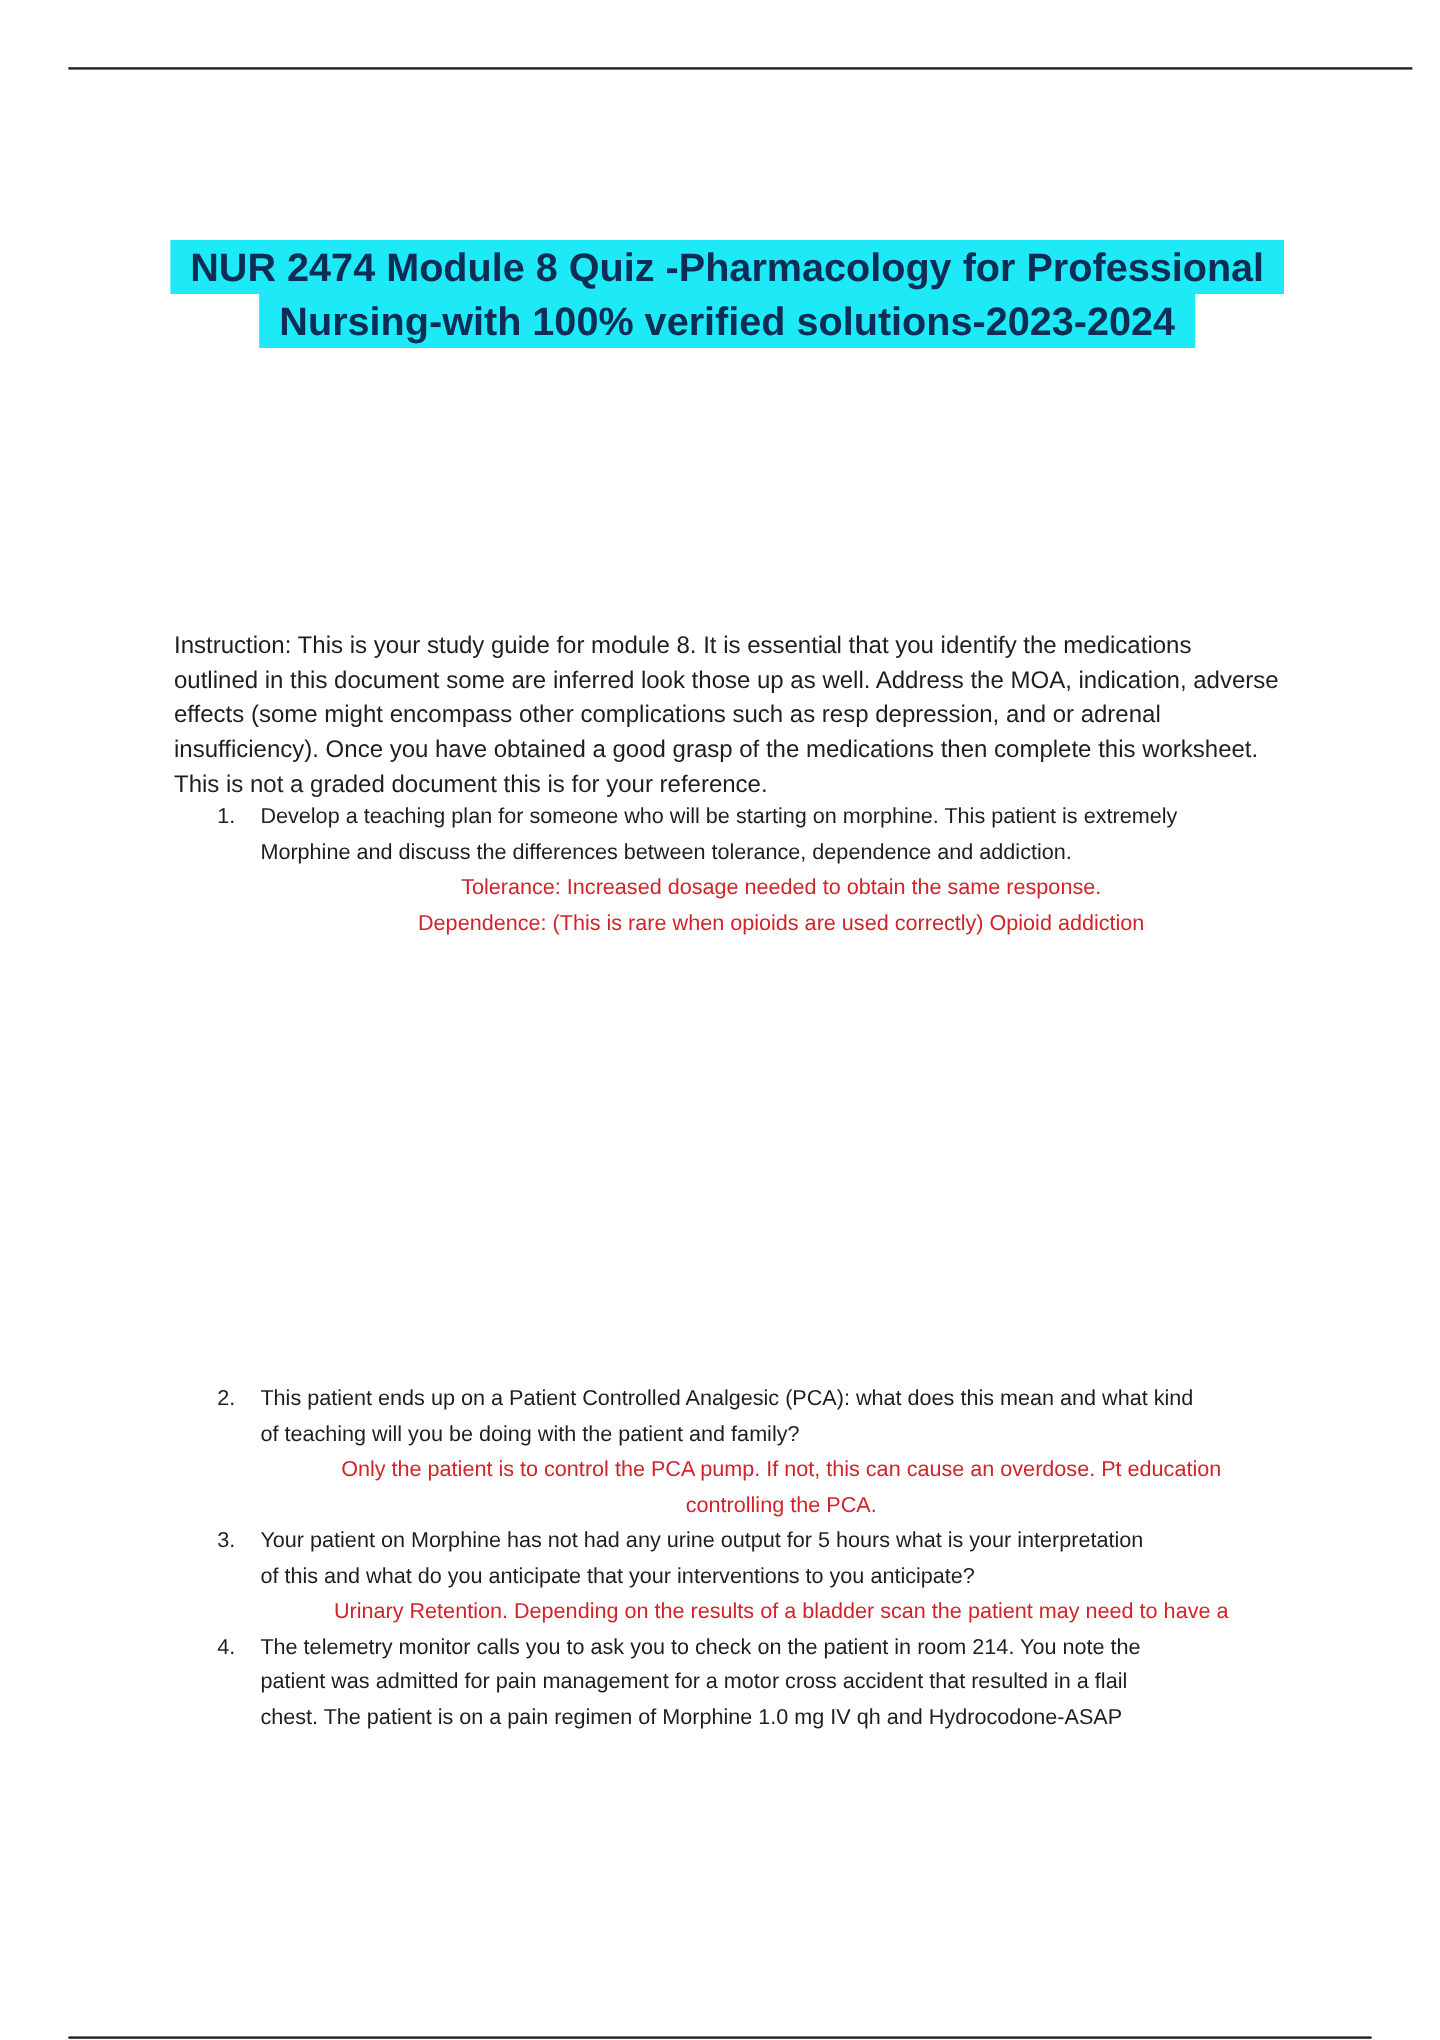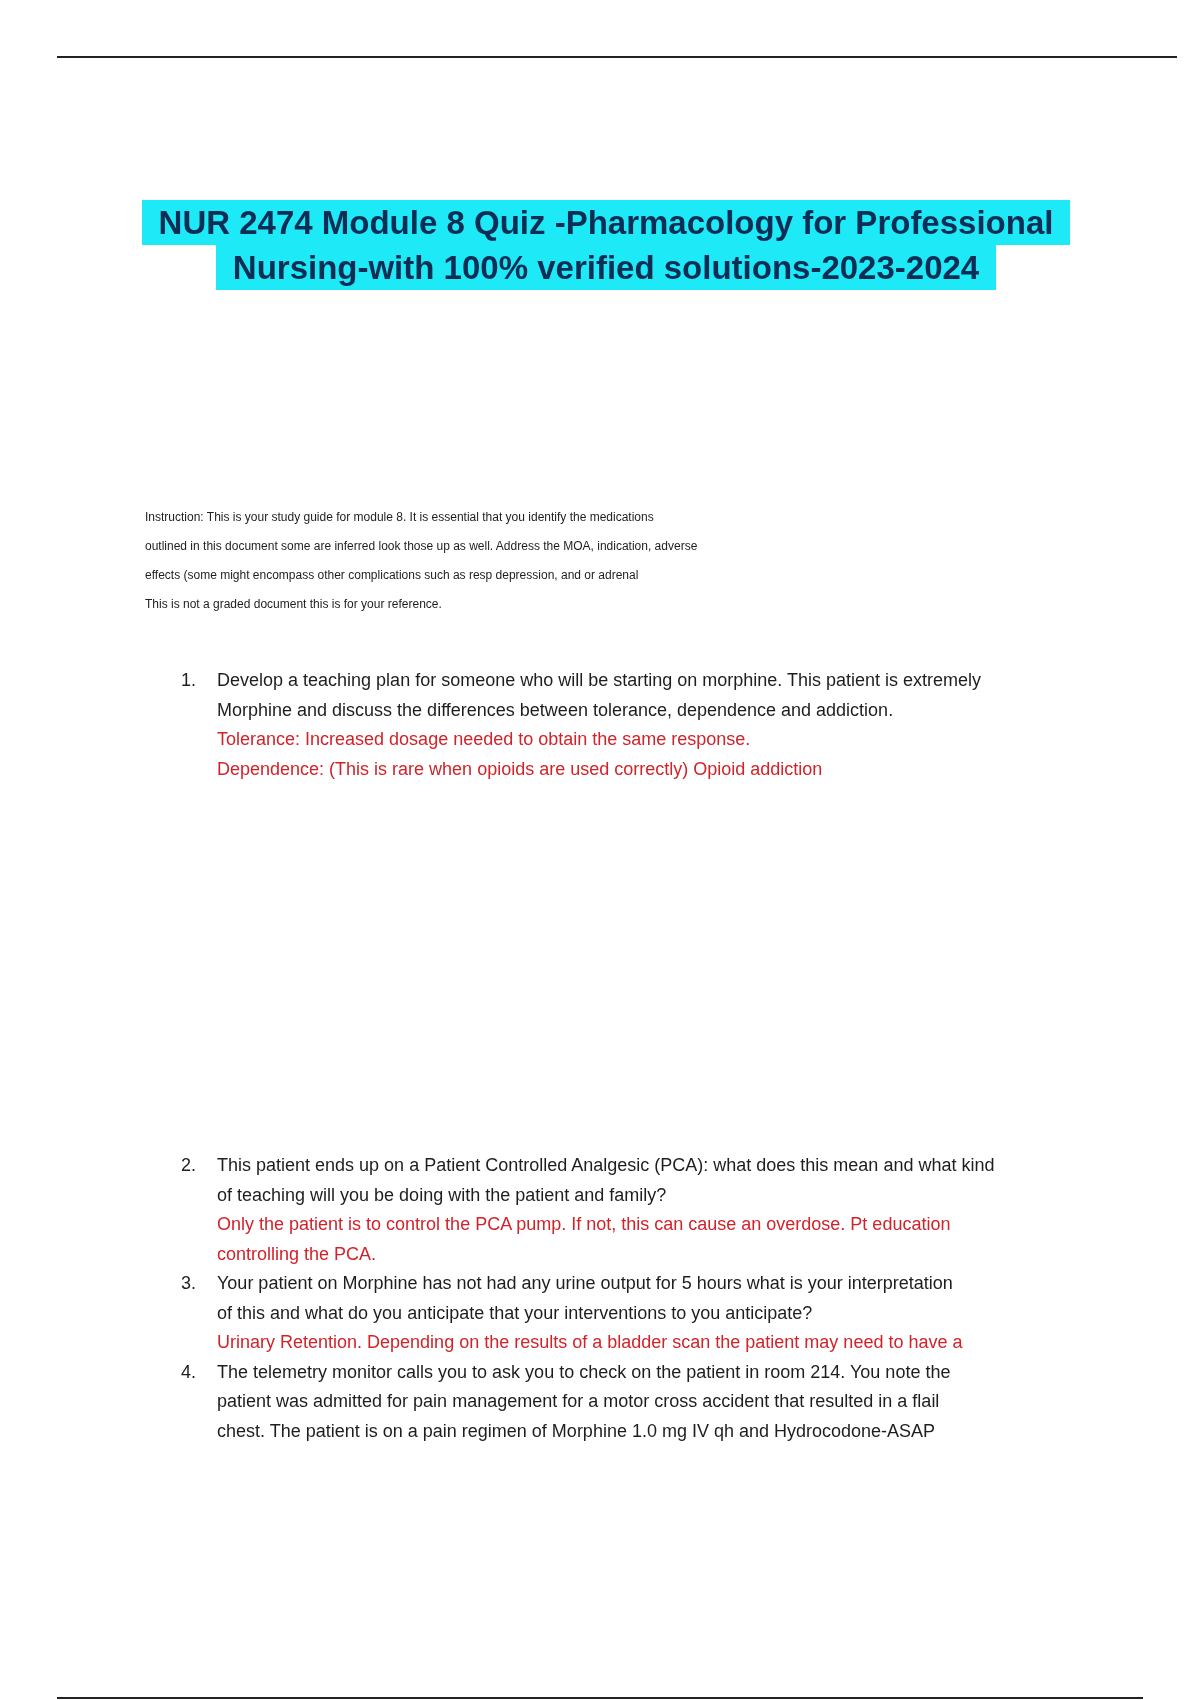--- a/index.html
+++ b/index.html
@@ -37,23 +37,23 @@
     }
     .title-line {
       display: inline-block;
       background: #1ee9f6;
       padding: 0 17px;
     }
 
     .instruction {
       position: absolute;
       left: 145px;
-      top: 503px;
+      top: 524px;
       width: 960px;
-      font-size: 12px;
+      font-size: 20px;
       line-height: 29px;
       color: #1e1e1e;
     }
 
     .qlist {
       position: absolute;
       left: 145px;
       width: 940px;
       font-size: 18px;
       line-height: 29.5px;
@@ -63,38 +63,40 @@
       position: relative;
       padding-left: 72px;
     }
     .q-num {
       position: absolute;
       left: 36px;
       top: 0;
     }
     .answer {
       color: #d2232a;
+      text-align: center;
     }
     .q1 { top: 666px; }
     .q2 { top: 1151px; }
   </style>
 </head>
 <body>
 
 <div class="rule rule-top"></div>
 
 <div class="title-block">
   <span class="title-line">NUR 2474 Module 8 Quiz -Pharmacology for Professional</span><br>
   <span class="title-line">Nursing-with 100% verified solutions-2023-2024</span>
 </div>
 
 <div class="instruction">
   <div>Instruction: This is your study guide for module 8. It is essential that you identify the medications</div>
   <div>outlined in this document some are inferred look those up as well. Address the MOA, indication, adverse</div>
   <div>effects (some might encompass other complications such as resp depression, and or adrenal</div>
+  <div>insufficiency). Once you have obtained a good grasp of the medications then complete this worksheet.</div>
   <div>This is not a graded document this is for your reference.</div>
 </div>
 
 <div class="qlist q1">
   <div class="q-item">
     <span class="q-num">1.</span>
     <div>Develop a teaching plan for someone who will be starting on morphine. This patient is extremely</div>
     <div>Morphine and discuss the differences between tolerance, dependence and addiction.</div>
     <div class="answer">Tolerance: Increased dosage needed to obtain the same response.</div>
     <div class="answer">Dependence: (This is rare when opioids are used correctly) Opioid addiction</div>

